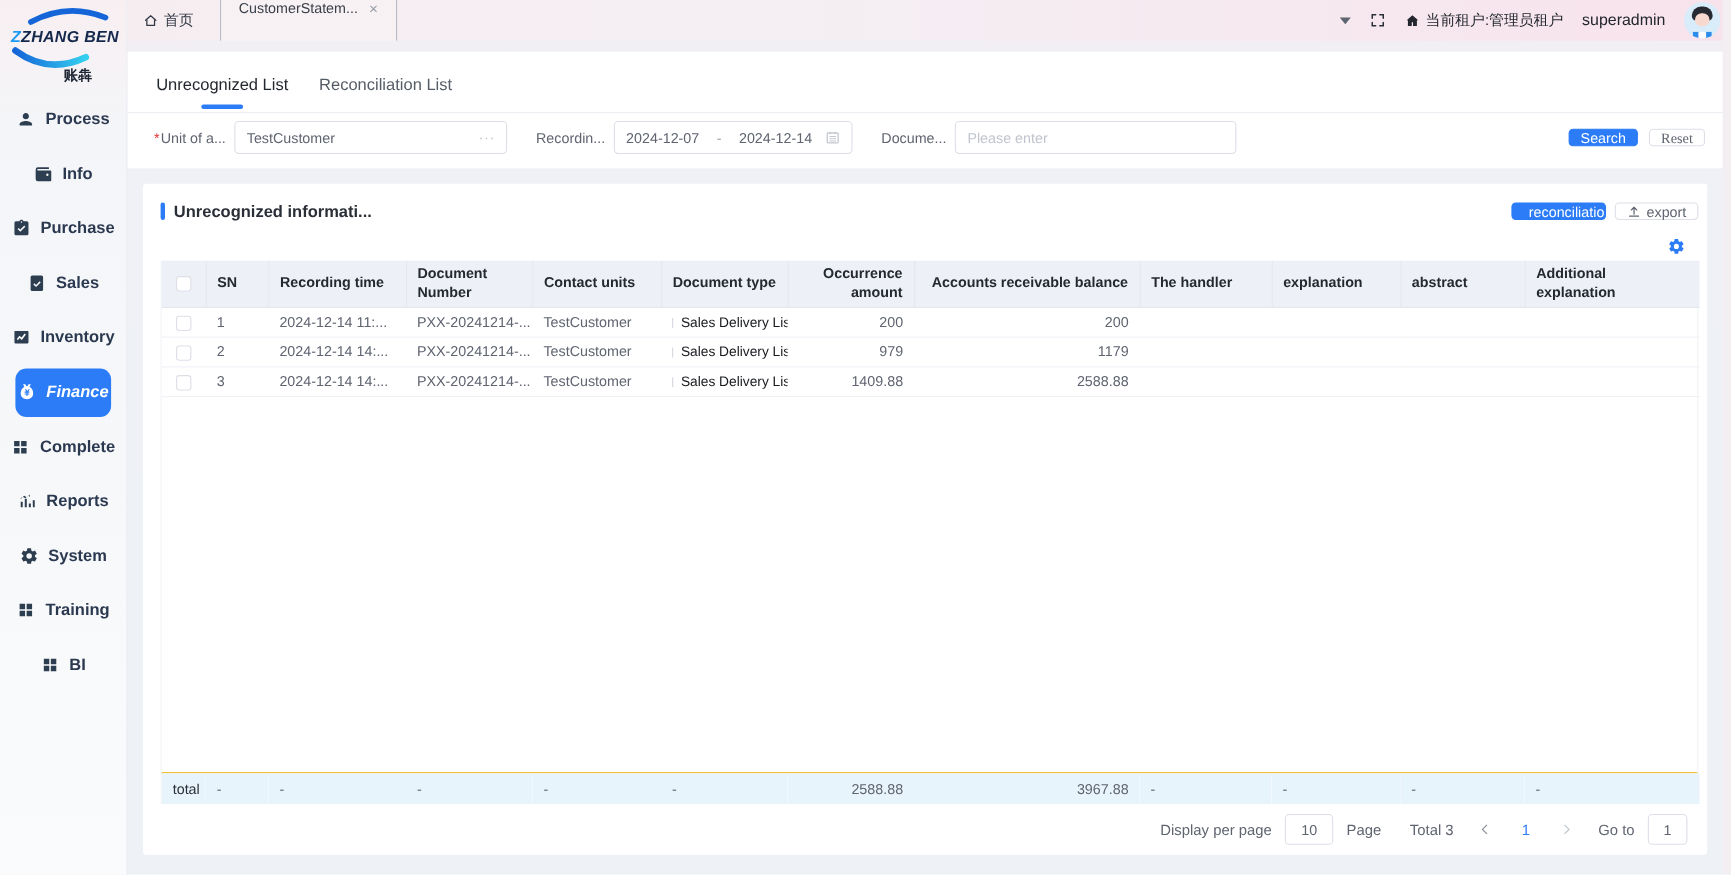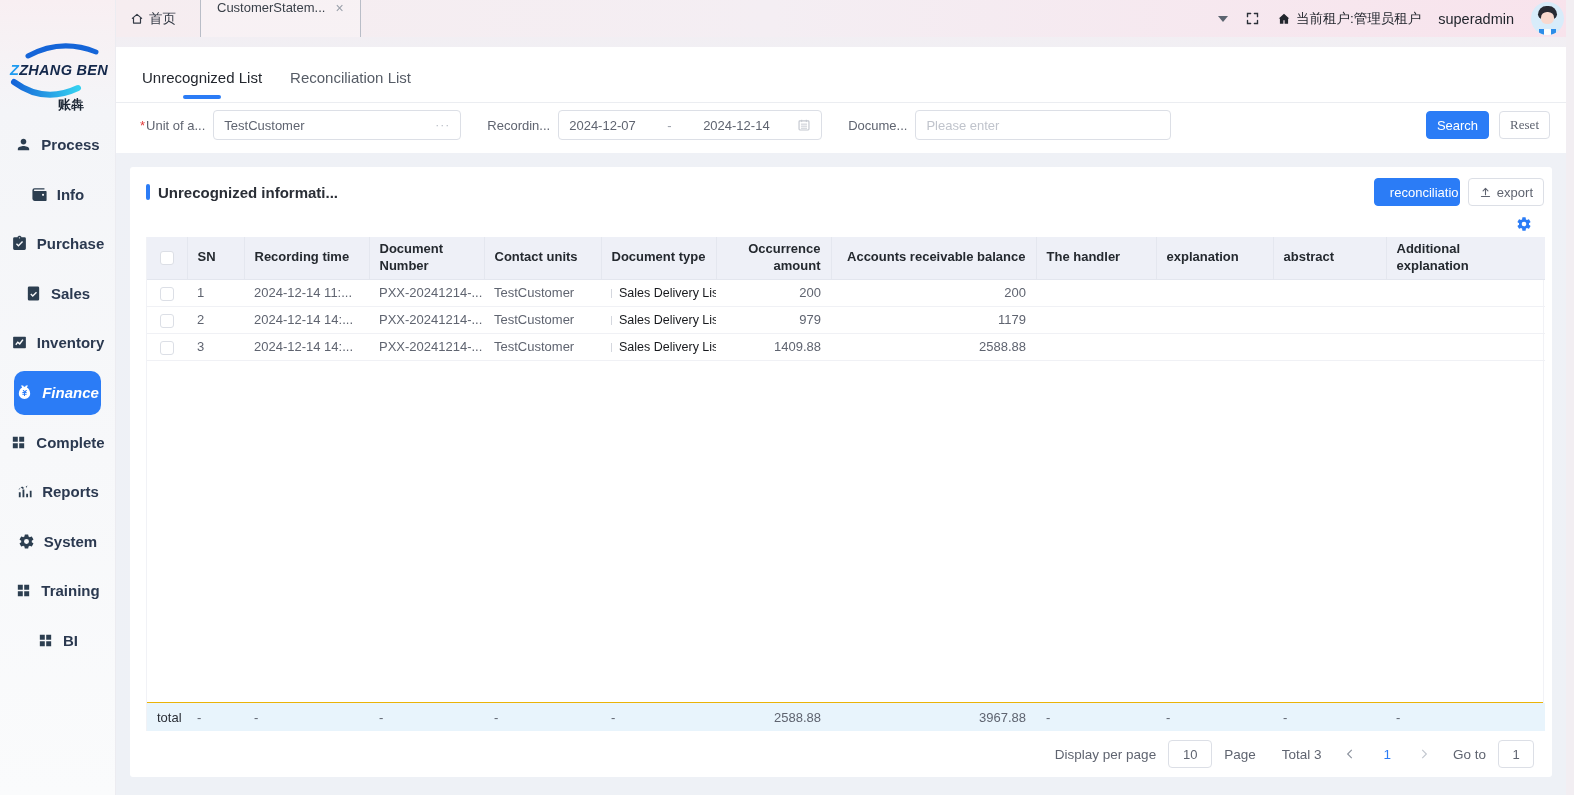--- a/index.html
+++ b/index.html
@@ -2,21 +2,21 @@
 <html style="--accent: #2b7cf6;"><head>
 <meta charset="utf-8">
 <style>
   * { margin:0; padding:0; box-sizing:border-box; }
   html,body { width:1574px; height:795px; overflow:hidden; }
   body { font-family:"Liberation Sans","DejaVu Sans",sans-serif; font-size:13px; color:#333; background:#eef1f6; }
   .app { display:flex; width:1574px; height:795px; }
 
   
   .sidebar { width:116px; flex:0 0 116px; background:linear-gradient(180deg,#f8eff2 0,#f4f5f8 110px,#fafbfc 100%); border-right:1px solid #ececf1; display:flex; flex-direction:column; }
-  .logo { position:relative; height:78px; padding-top:26px;margin-top:36px; }
+  .logo { position:relative; height:78px; padding-top:26px; }
   .logo svg.arcs { position:absolute; left:6px; top:6px; }
   .logo-text { position:absolute; left:10px; top:26px; font-style:italic; font-weight:900; font-size:14.5px; letter-spacing:.3px; color:#14284b; white-space:nowrap; }
   .logo-text .z { color:#1e9bf0; }
   .logo-cn { position:absolute; left:58px; top:60px; font-weight:bold; font-size:13px; color:#1b2533; }
   .nav { flex:1; display:flex; flex-direction:column; padding-top:6px; }
   .nav-item { height:49.5px; display:flex; align-items:center; justify-content:center; gap:9px; color:#2b3950; font-weight:bold; font-size:15px; cursor:pointer; }
   .nav-item svg { width:17px; height:17px; fill:#2c3e50; flex:0 0 17px; }
   .nav-item.active { background:var(--accent); border-radius:10px; margin:3px 14px; height:44px; color:#fff;font-style:italic; }
   .nav-item.active svg { fill:#ffffff; }
 
@@ -46,27 +46,27 @@
   .page-tab.active .bar { background:var(--accent); }
 
   
   .filter-panel { background:#fff; flex:0 0 50px; height:50px; display:flex; align-items:center; padding:0 24px 6px 24px; }
   .f-label { color:#5f6470; font-size:13px; margin-right:8px; white-space:nowrap; }
   .req { color:#e23b3b; margin-right:1px; }
   .input-box { height:30px; border:1px solid #dcdfe6; border-radius:4px; background:#fff; display:flex; align-items:center; padding:0 10px; color:#5f6470; font-size:13px; }
   .unit-box { width:248px; cursor:pointer; }
   .unit-box .val { flex:1; color:#5f6470; }
   .unit-box .dots { color:#b7bcc5; letter-spacing:1px; font-size:12px; }
-  .date-box { width:264px; margin-right:26px; justify-content:space-between; cursor:pointer; }
+  .date-box { width:217px; margin-right:26px; justify-content:space-between; cursor:pointer; }
   .date-box .d { color:#5f6470; }
   .date-box .sep { color:#9aa0aa; padding:0 4px; }
   .doc-input { width:256px; height:30px; border:1px solid #dcdfe6; border-radius:4px; padding:0 10px; font-size:13px; color:#5f6470; outline:none; font-family:inherit; }
   .doc-input::placeholder { color:#c0c4cc; }
   .recording-lbl { margin-left:26px; }
-  .btn { height:28px; border-radius:4px; font-size:13px; padding:0 10px; cursor:pointer; border:1px solid transparent; font-family:inherit; }
+  .btn { height:16px; border-radius:4px; font-size:13px; padding:0 10px; cursor:pointer; border:1px solid transparent; font-family:inherit; }
   .btn-primary { background:var(--accent); color:#fff; border-color:var(--accent); }
   .btn-plain { background:#fff; color:#5f6470; border-color:#dcdfe6; }
   .search-btn { margin-left:auto; }
   .reset-btn { margin-left:10px;font-family:Liberation Serif, serif; }
 
   
   .card { flex:1; background:#fff; margin:14px 22px 18px 14px; border-radius:3px; display:flex; flex-direction:column; padding:0 8px 0 16px; min-height:0; }
   .section-header { flex:0 0 44px; display:flex; align-items:center; padding-top:6px; }
   .blue-bar { width:4px; height:16px; border-radius:2px; background:var(--accent); margin-right:8px; }
   .section-title { font-weight:bold; font-size:15px; color:#2a2e36; }

